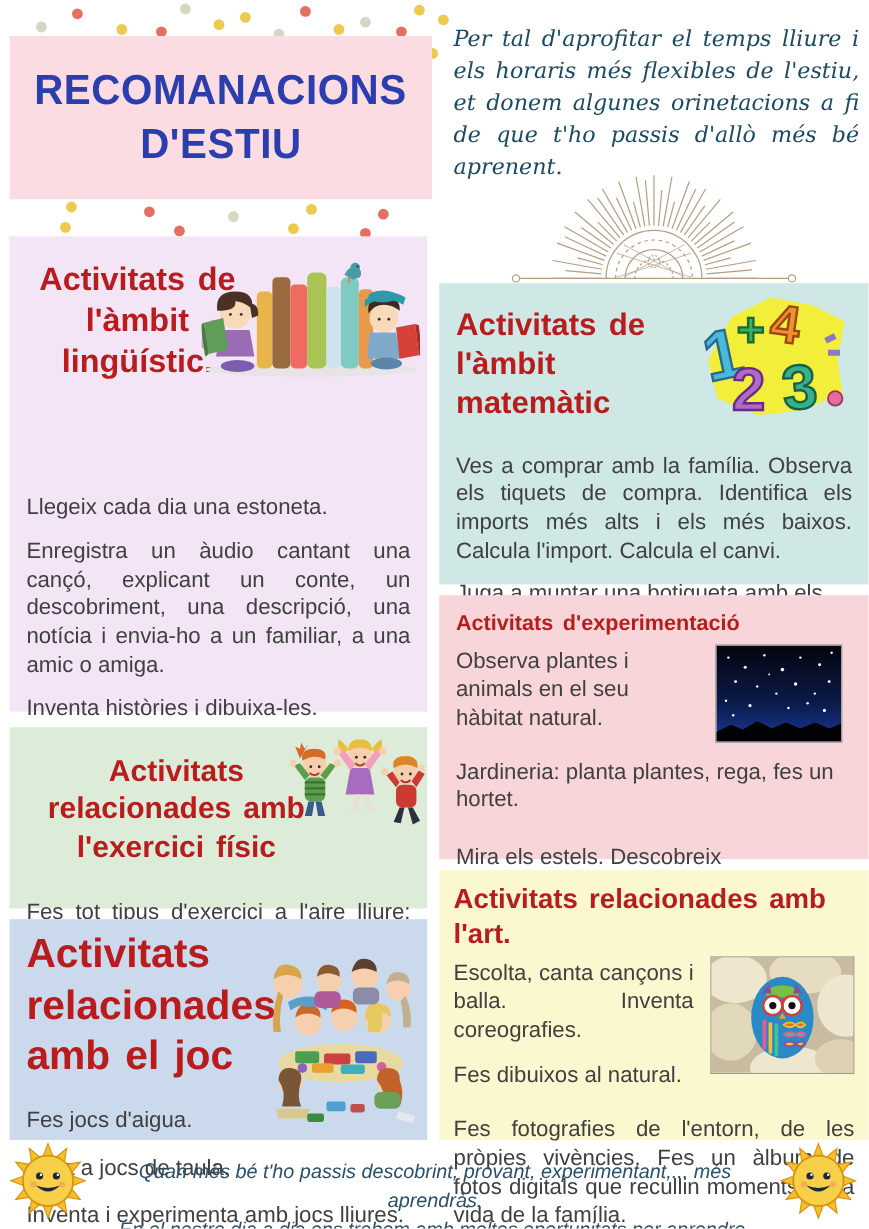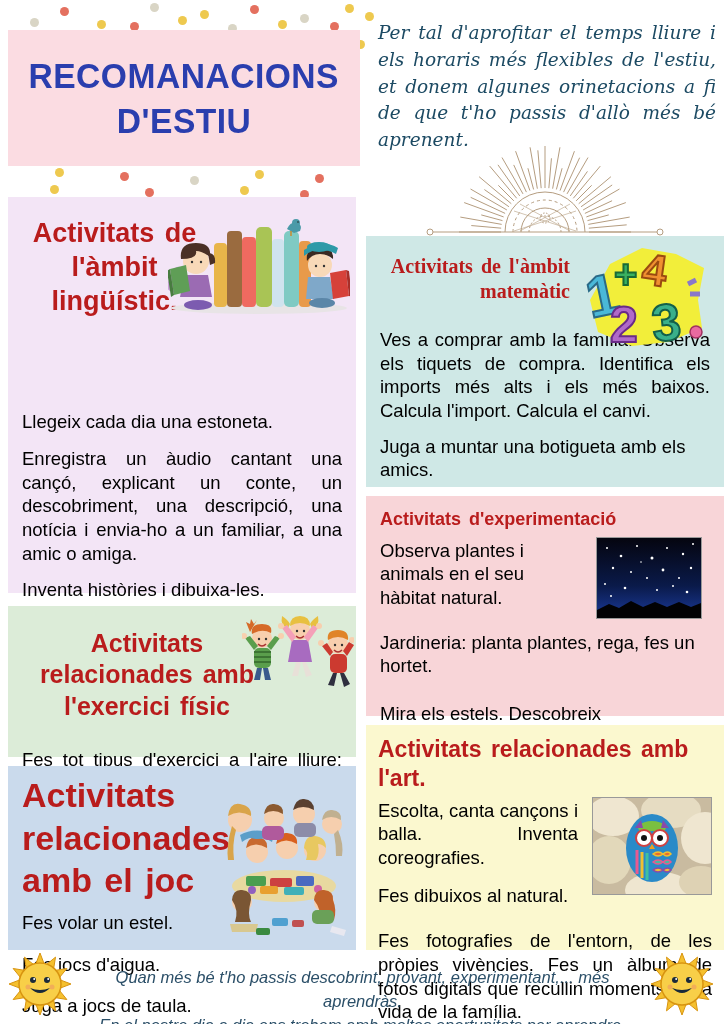--- a/index.html
+++ b/index.html
@@ -16,42 +16,42 @@
     transform:scaleX(0.96);white-space:nowrap;}
   #intro{position:absolute;left:378px;top:20px;width:338px;font-family:"DejaVu Serif",serif;
     font-style:italic;font-size:18.5px;line-height:1.45;color:#1c4a63;text-align:justify;}
 
   
   #sunburst{position:absolute;left:420px;top:142px;}
 
   
   .box{position:absolute;box-sizing:border-box;}
   .heading{color:#b91c1c;font-weight:bold;word-spacing:3px;line-height:1.25;}
-  .body-text{color:#000000;font-size:18.5px;line-height:1.28;}
+  .body-text{color:#404040;font-size:18.5px;line-height:1.28;}
   .justify{text-align:justify;}
 
   #box-linguistic{left:8px;top:197px;width:348px;height:396px;background:#f3e5f6;padding:12px 14px 10px 14px;}
   #box-linguistic .heading{font-size:27px;width:185px;text-align:center;margin-top:8px;}
   #img-books{position:absolute;right:6px;top:12px;}
   #box-linguistic p{margin:0 0 13px 0;}
 
   #box-exercise{left:8px;top:606px;width:348px;height:151px;background:#dcecd8;padding:22px 14px;}
   #box-exercise .heading{font-size:25px;width:250px;text-align:center;}
   #img-jump{position:absolute;right:2px;top:2px;}
   #box-exercise p{margin:10px 0 0 0;}
 
   #box-play{left:8px;top:766px;width:348px;height:184px;background:#cadaec;padding:8px 14px;}
   #box-play .heading{font-size:34px;width:290px;text-align:left;}
   #img-group{position:absolute;right:4px;top:24px;}
   #box-play .list{width:205px;}
   #box-play p{margin:11px 0 0 0;}
   #box-play p:first-child{margin-top:9px;}
 
   #box-math{left:366px;top:236px;width:358px;height:251px;background:#cfe8e6;padding:12px 14px;}
-  #box-math .heading{font-size:20px;width:190px;text-align:right;margin-top:6px;font-family:Liberation Serif, serif;}
+  #box-math .heading{font-size:26px;width:190px;text-align:left;margin-top:6px;}
   #img-numbers{position:absolute;right:14px;top:8px;}
   #box-math p{margin:12px 0 0 0;}
   #box-math p.first{margin-top:14px;}
 
   #box-experiment{left:366px;top:496px;width:358px;height:220px;background:#f8d5d8;padding:12px 14px;}
   #box-experiment .heading{font-size:18px;}
   .row{display:flex;justify-content:space-between;align-items:flex-start;}
   #box-experiment .col-text{width:180px;margin-top:8px;}
   #box-experiment p{margin:0 0 0 0;}
   #box-experiment .below{margin-top:12px;}
@@ -307,21 +307,20 @@
       <circle cx="112" cy="112" r="10" fill="#f6cfae"></circle>
         <path d="M102 110 q1 -11 10 -10 q10 1 9 10 q4 10 1 20 l-14 2 q2 -12 -6 -22z" fill="#c0622a"></path>
       <rect x="100" y="120" width="22" height="14" rx="5" fill="#6aa058"></rect>
       <path d="M18 134 h28 l-2 8 h-24z" fill="#d8c890"></path>
       <rect x="60" y="128" width="16" height="8" rx="2" fill="#50a0d0"></rect>
       <rect x="80" y="130" width="12" height="7" rx="2" fill="#c05050"></rect>
       <path d="M120 136 l14 4 -2 6 -14 -4z" fill="#e8e8f0"></path>
       <rect x="44" y="138" width="14" height="7" rx="2" fill="#3a8a40"></rect>
     </svg>
     <div class="list">
-      <p class="body-text">Fes volar un estel.</p>
       <p class="body-text" style="margin-top:19px">Fes jocs d'aigua.</p>
       <p class="body-text" style="margin-top:17px">Juga a jocs de taula.</p>
     </div>
     <p class="body-text" style="margin-top:15px">Inventa i experimenta amb jocs lliures.</p>
   </div>
 
   <div class="box" id="box-math">
     <div class="heading">Activitats de l'àmbit matemàtic</div>
     <svg id="img-numbers" width="130" height="105" viewBox="0 0 130 105">
       <path d="M30 20 L62 4 L96 10 L124 24 L118 56 L122 84 L88 98 L52 102 L18 88 L10 56 Z" fill="#f2ee3a"></path>

